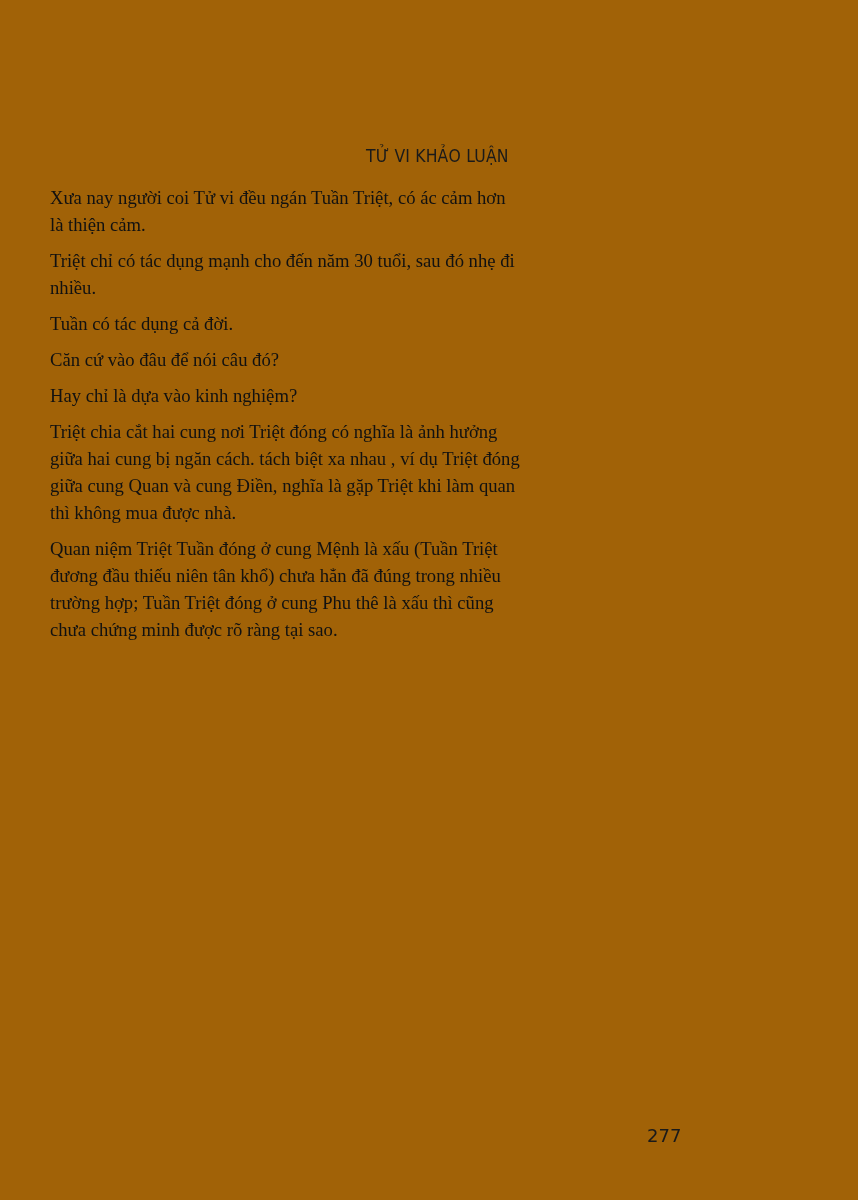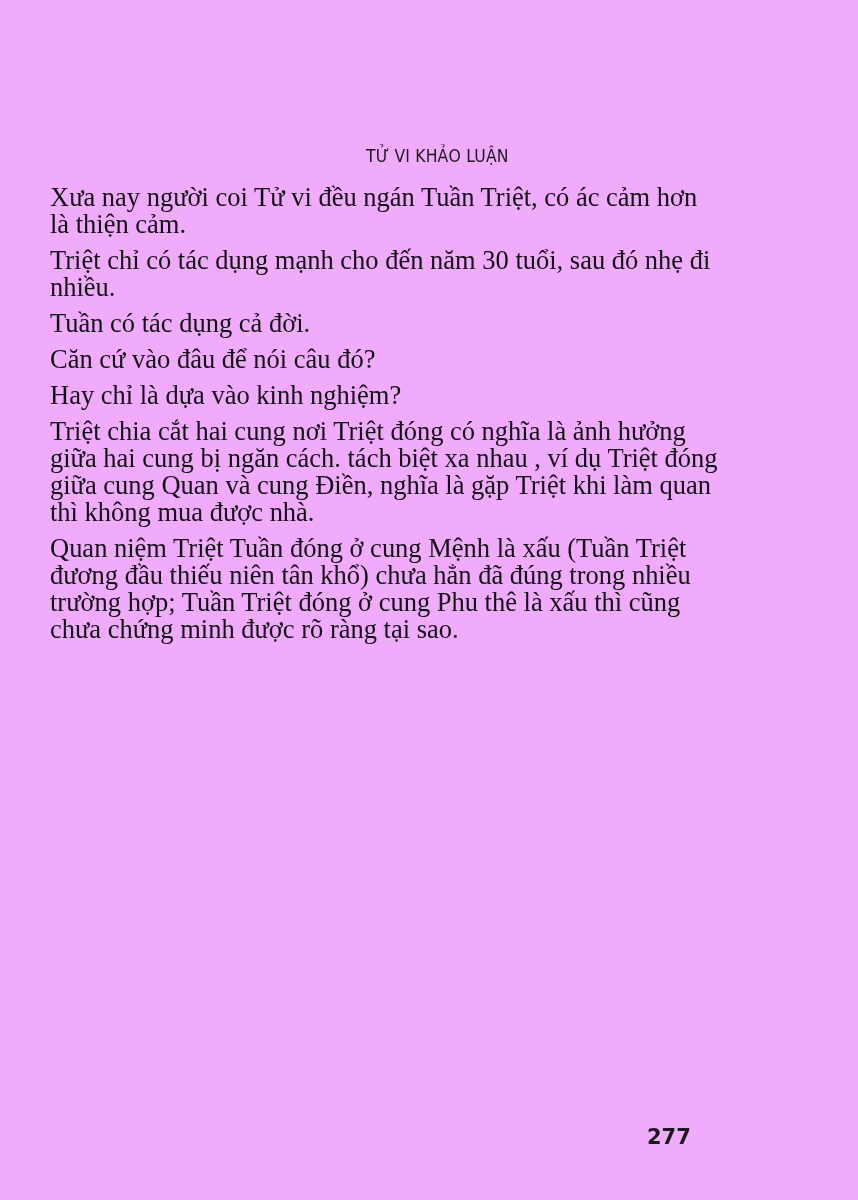--- a/index.html
+++ b/index.html
@@ -11,21 +11,21 @@
       width: 858px;
       height: 1200px;
       position: relative;
       overflow: hidden;
       color: #111111;
     }
     .page {
       position: absolute;
       left: 0; top: 0;
       width: 858px; height: 1200px;
-      background: #f0abfc;
+      background: #a16207;
     }
     .running-head {
       position: absolute;
       top: 146px;
       left: 0;
       width: 858px;
       padding-left: 18px;
       box-sizing: border-box;
       text-align: center;
       font-family: "DejaVu Sans", sans-serif;
@@ -33,40 +33,40 @@
       letter-spacing: 0.2px;
       color: #1a1a1a;
       transform: scaleX(0.92);
     }
     .body-text {
       position: absolute;
       left: 50px;
       top: 184px;
       width: 640px;
       font-family: "Liberation Serif", serif;
-      font-size: 27px;
+      font-size: 19px;
       line-height: 27px;
       color: #111111;
     }
     .line {
       display: block;
       white-space: nowrap;
       height: 27px;
       transform-origin: left center;
     }
     .para {
       margin: 0 0 9px 0;
     }
     .folio {
       position: absolute;
       left: 647px;
       top: 1125px;
       font-family: "DejaVu Sans", sans-serif;
-      font-weight: bold;
-      font-size: 21px;
+      font-weight: normal;
+      font-size: 18px;
       color: #1a1a1a;
     }
   </style>
 </head>
 <body>
 
 <div class="page">
 
   <div class="running-head">TỬ VI KHẢO LUẬN</div>
 

